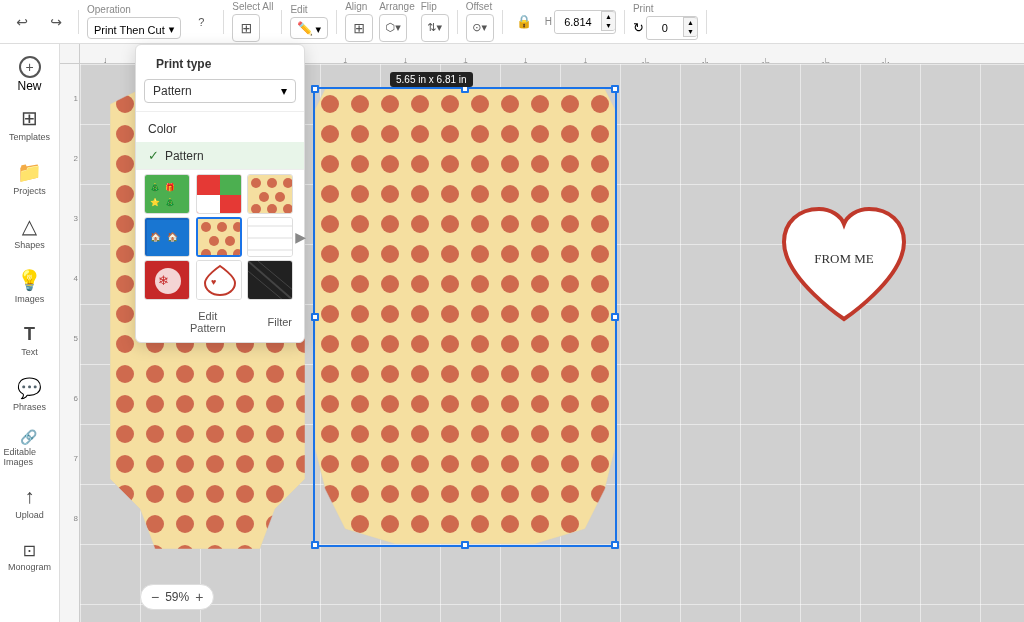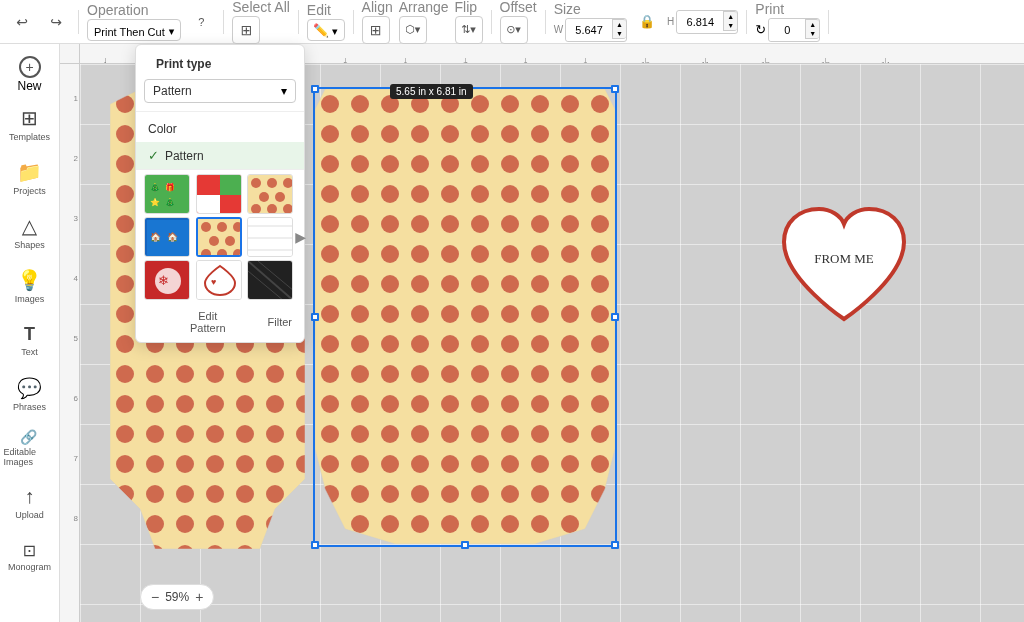--- a/index.html
+++ b/index.html
@@ -10,21 +10,21 @@
       display: flex; align-items: center; height: 44px; background: #fff;
       border-bottom: 1px solid #ddd; padding: 0 8px; gap: 6px; position: relative; z-index: 100;
     }
     .toolbar-btn {
       display: flex; align-items: center; justify-content: center;
       width: 28px; height: 28px; border-radius: 4px; cursor: pointer; color: #555;
       border: none; background: transparent; font-size: 14px;
     }
     .toolbar-divider { width: 1px; height: 24px; background: #ddd; margin: 0 2px; }
     .toolbar-section { display: flex; flex-direction: column; align-items: flex-start; }
-    .toolbar-label { font-size: 14px; color: #888; line-height: 1; margin-bottom: 2px; }
+    .toolbar-label { font-size: 10px; color: #888; line-height: 1; margin-bottom: 2px; }
     .toolbar-control {
       display: flex; align-items: flex-end; border: 1px solid #ccc; border-radius: 4px;
       padding: 2px 6px; background: #fff; cursor: pointer; gap: 4px; font-size: 11px; height: 22px;
     }
     .toolbar-icon-btn {
       display: flex; align-items: center; justify-content: center;
       width: 28px; height: 28px; border-radius: 4px; cursor: pointer;
       border: 1px solid #ccc; background: #fff; font-size: 12px; color: #555;
     }
     .toolbar-field {
@@ -240,33 +240,20 @@
     <button class="toolbar-icon-btn" style="font-size:11px;">⇅▾</button>
   </div>
   <div class="toolbar-divider"></div>
 
   <div class="toolbar-section">
     <span class="toolbar-label">Offset</span>
     <button class="toolbar-icon-btn" style="font-size:11px;">⊙▾</button>
   </div>
   <div class="toolbar-divider"></div>
 
-  <div class="toolbar-section">
-    <span class="toolbar-label">Size</span>
-    <div class="toolbar-field">
-      <span class="toolbar-field-label">W</span>
-      <div style="display:flex; border:1px solid #ccc; border-radius:3px; overflow:hidden;">
-        <input class="toolbar-input" style="border: none; width: 46px;" value="5.647">
-        <div class="toolbar-spinner">
-          <button class="spinner-btn">▲</button>
-          <button class="spinner-btn">▼</button>
-        </div>
-      </div>
-    </div>
-  </div>
 
   <button class="toolbar-btn" style="font-size:13px;">🔒</button>
 
   <div class="toolbar-field">
     <span class="toolbar-field-label">H</span>
     <div style="display:flex; border:1px solid #ccc; border-radius:3px; overflow:hidden;">
       <input class="toolbar-input" style="border: none; width: 46px;" value="6.814">
       <div class="toolbar-spinner">
         <button class="spinner-btn">▲</button>
         <button class="spinner-btn">▼</button>
@@ -455,21 +442,21 @@
       <div class="selection-handle" style="top:-4px;right:-4px;cursor:ne-resize;"></div>
       <div class="selection-handle" style="bottom:-4px;left:-4px;cursor:sw-resize;"></div>
       <div class="selection-handle" style="bottom:-4px;right:-4px;cursor:se-resize;"></div>
 
       <div class="selection-handle" style="top:-4px;left:50%;transform:translateX(-50%);cursor:n-resize;"></div>
       <div class="selection-handle" style="bottom:-4px;left:50%;transform:translateX(-50%);cursor:s-resize;"></div>
       <div class="selection-handle" style="top:50%;left:-4px;transform:translateY(-50%);cursor:w-resize;"></div>
       <div class="selection-handle" style="top:50%;right:-4px;transform:translateY(-50%);cursor:e-resize;"></div>
     </div>
 
-    <div class="dimension-label" style="left:310px;top:20px;">5.65 in x 6.81 in</div>
+    <div class="dimension-label" style="left:310px;top:8px;">5.65 in x 6.81 in</div>
 
     <div class="heart-container">
       <svg viewBox="0 0 140 130" width="140" height="130" xmlns="http://www.w3.org/2000/svg">
         <path d="M70,115 C70,115 10,75 10,38 C10,18 25,5 45,5 C57,5 67,12 70,20 C73,12 83,5 95,5 C115,5 130,18 130,38 C130,75 70,115 70,115 Z" fill="white" stroke="#c0392b" stroke-width="4"></path>
       </svg>
       <div style="position:absolute;top:30px;left:0;right:0;text-align:center;">
         <div style="font-family:cursive;font-size:13px;color:#333;line-height:1.4;margin-top:16px;">FROM ME</div>
       </div>
     </div>
 

